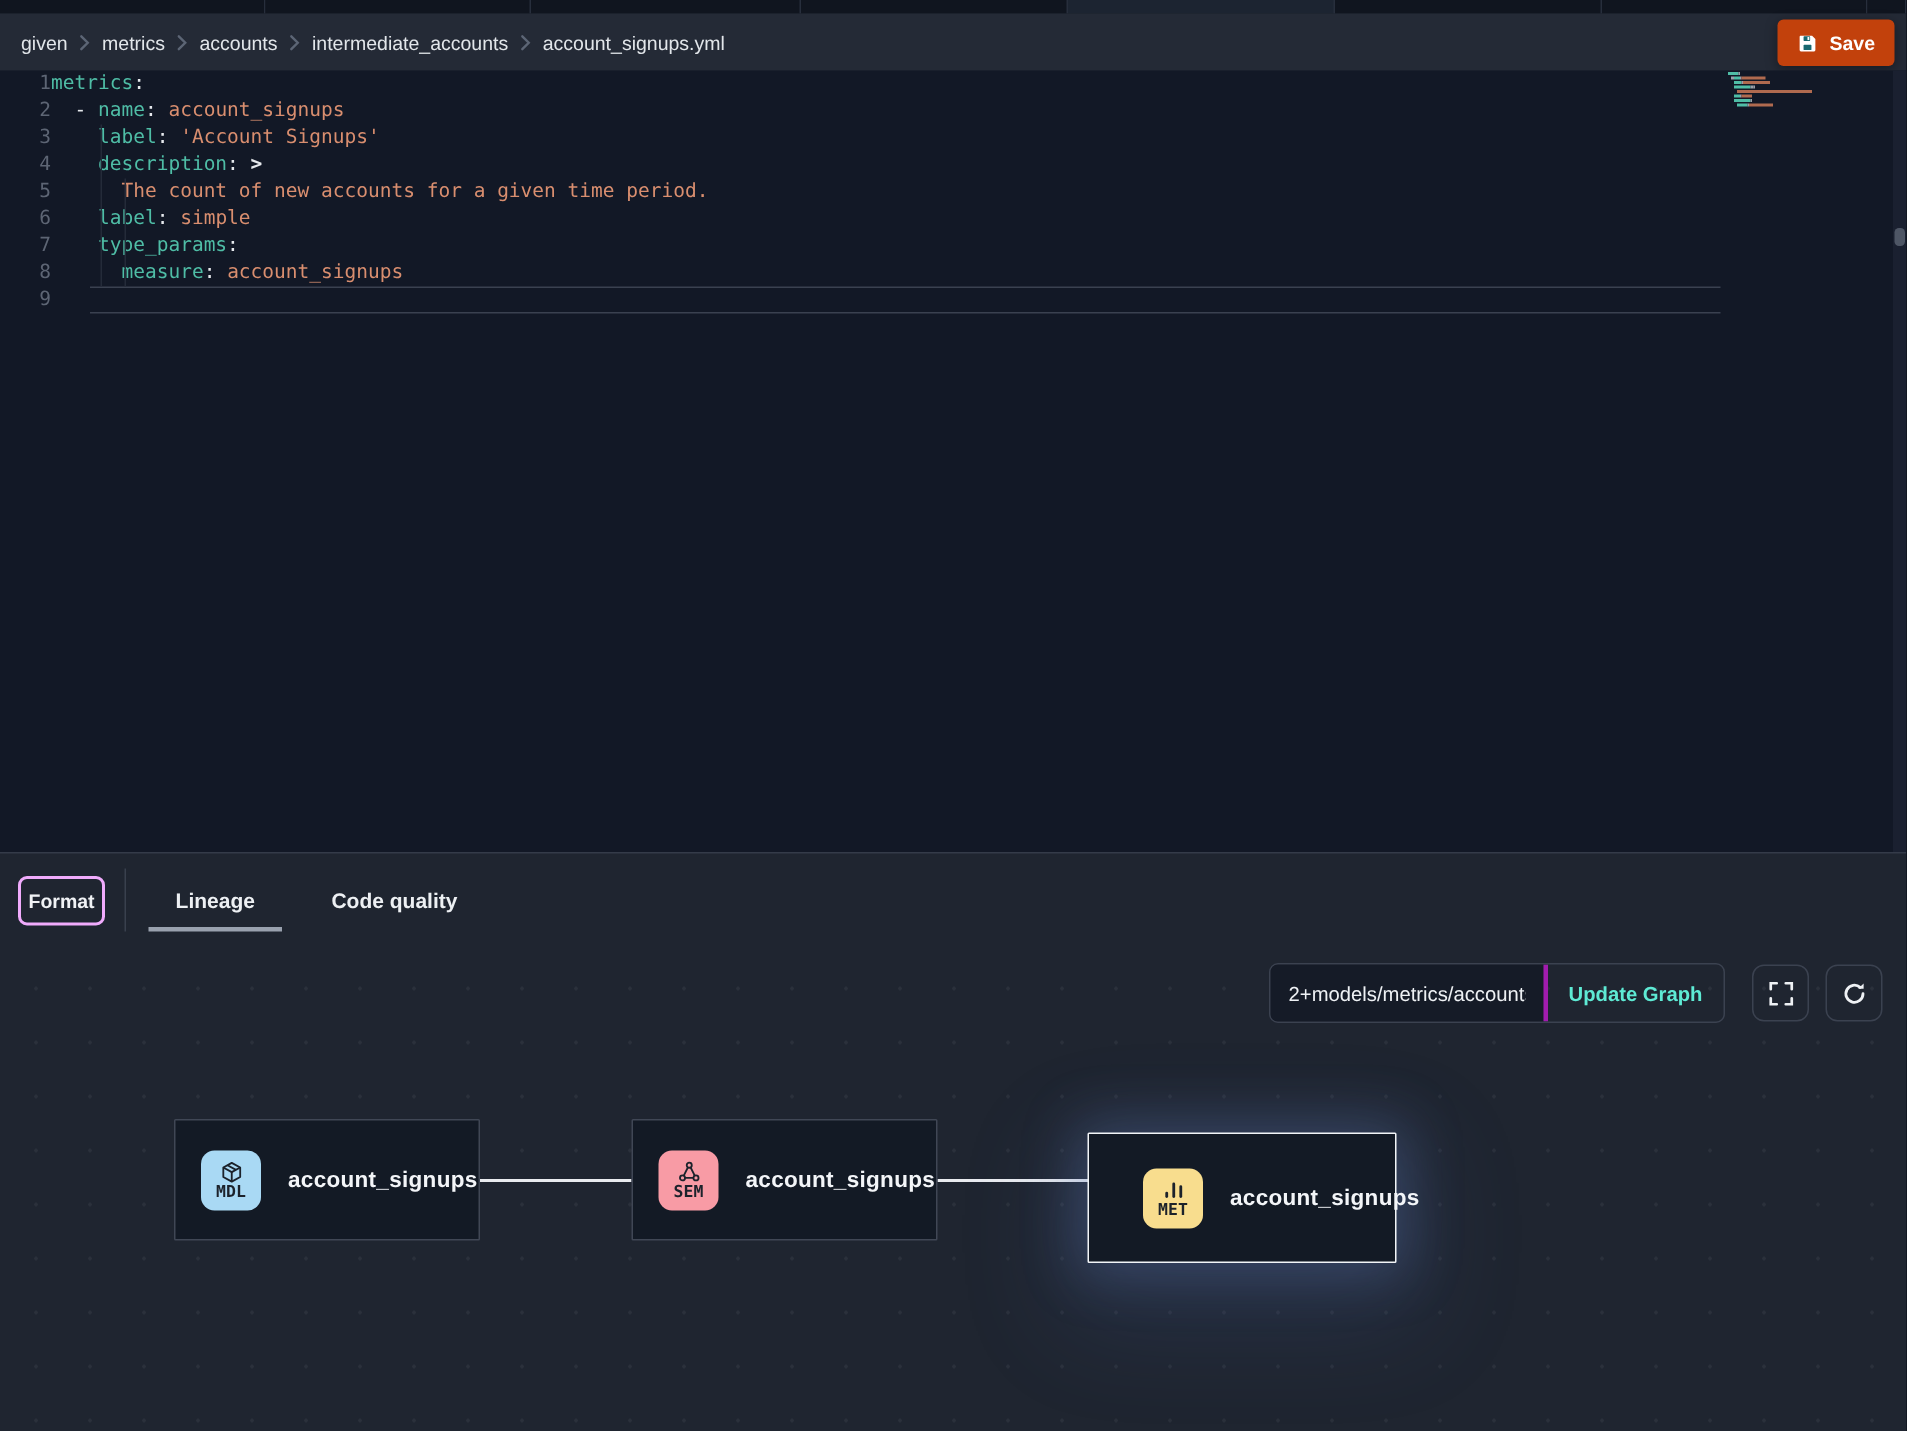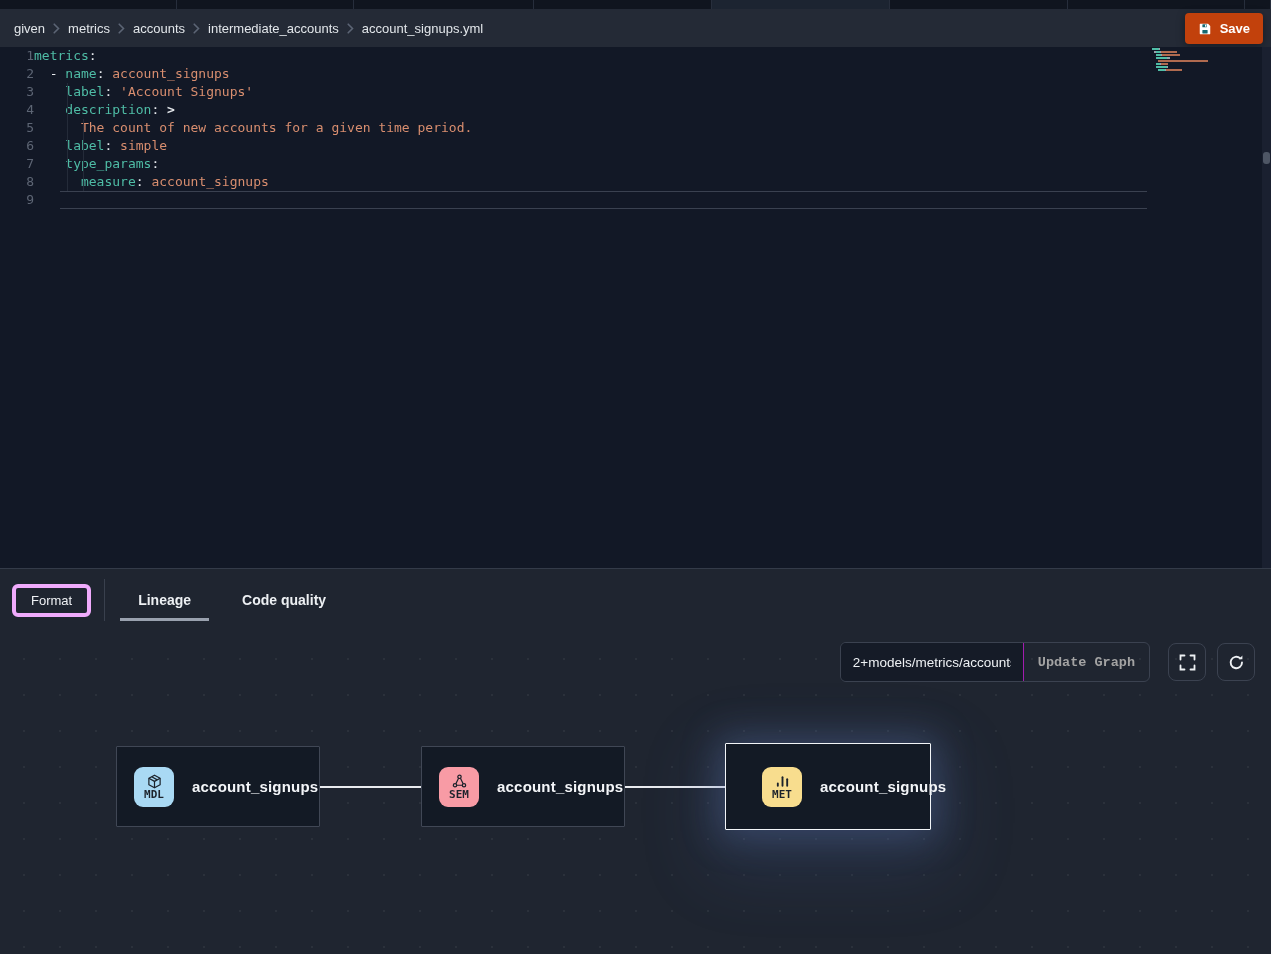--- a/index.html
+++ b/index.html
@@ -53,23 +53,23 @@
   .mm-punc { background:#9aa0aa; }
   .scrollbar { position:absolute; right:0; top:0; width:9px; height:521px; background:#1a2030; }
   .scroll-thumb { position:absolute; left:1px; top:105px; width:7px; height:12px; border-radius:3px; background:#4e5665; }
   
   .bottom-panel {
     position:absolute; top:568px; left:0; width:1271px; height:386px;
     background:#1f2530; border-top:1px solid #343b49;
   }
   .panel-tabs { position:relative; height:62px; display:flex; align-items:center; z-index:3; }
   .format-btn {
-    margin-left:12px; height:33px; padding:0 15px; background:transparent;
-    border:4px solid #f0abfc; border-radius:6px; color:#f0f2f5;
-    font-size:13px; font-weight:400; font-family:"Liberation Sans", sans-serif; cursor:pointer;
+    margin-left:12px; height:33px; padding:0 5px; background:transparent;
+    border:2px solid #f0abfc; border-radius:6px; color:#f0f2f5;
+    font-size:13px; font-weight:700; font-family:"Liberation Sans", sans-serif; cursor:pointer;
   }
   .tabs-divider { width:1px; height:42px; background:#39404d; margin-left:13px; }
   .panel-tab {
     position:relative; height:62px; display:flex; align-items:center;
     padding:0 18px; margin-left:15px; color:#edf0f3; font-size:14px;
     font-weight:600; cursor:pointer;
   }
   .panel-tab.active::after {
     content:""; position:absolute; left:0; right:0; bottom:10px; height:3px; background:#99a1ae;
   }
@@ -79,23 +79,23 @@
     background-image:radial-gradient(rgba(255,255,255,0.055) 1px, transparent 1.4px);
     background-size:36px 36px; background-position:6px 10px;
   }
   .graph-controls { position:absolute; top:73px; right:16px; display:flex; align-items:center; z-index:4; }
   .selector-group { display:flex; height:40px; border:1px solid #3b4250; border-radius:6px; overflow:hidden; }
   .selector-input {
     width:182px; background:#151b27; border:none; outline:none; color:#eef1f4;
     padding:0 12px; font-size:13.5px; font-family:"Liberation Sans", sans-serif;
   }
   .update-btn {
-    border:none; border-left:1px solid #a21caf; background:transparent; color:#a3a3a3;
+    border:none; border-left:3px solid #a21caf; background:transparent; color:#5eead4;
     padding:0 14px; font-size:13.5px; font-weight:600;
-    font-family:Liberation Mono, monospace; cursor:pointer;
+    font-family:Liberation Sans, sans-serif; cursor:pointer;
   }
   .icon-btn {
     width:38px; height:38px; border:1px solid #3b4250; border-radius:8px;
     background:transparent; display:flex; align-items:center; justify-content:center; cursor:pointer;
   }
   .icon-btn.fullscreen { margin-left:18px; }
   .icon-btn.refresh { margin-left:11px; }
   .node {
     position:absolute; width:204px; height:81px; background:#131a25;
     border:1px solid #404755; border-radius:1px;
@@ -264,21 +264,21 @@
                 <circle cx="8" cy="3" r="1.8"></circle>
                 <circle cx="3.2" cy="12" r="1.8"></circle>
                 <circle cx="12.8" cy="12" r="1.8"></circle>
                 <path d="M7 4.6 4.1 10.4M9 4.6l2.9 5.8M5 12h6"></path>
               </svg>
             </span>
             <span class="badge-label">SEM</span>
           </div>
           <span class="node-name">account_signups</span>
         </div>
-        <div class="node selected" style="left: 725px; top: 112px; padding-left: 36px;">
+        <div class="node selected" style="left: 725px; top: 124px; padding-left: 36px;">
           <div class="badge" style="background: rgb(248, 221, 142);">
             <span style="display: flex;">
               <svg width="15" height="15" viewBox="0 0 16 16" fill="none" stroke="#1c222b" stroke-width="2" stroke-linecap="round">
                 <path d="M3 12.5v-2.5"></path>
                 <path d="M8 12.5V3.5"></path>
                 <path d="M13 12.5V5.5"></path>
               </svg>
             </span>
             <span class="badge-label">MET</span>
           </div>

